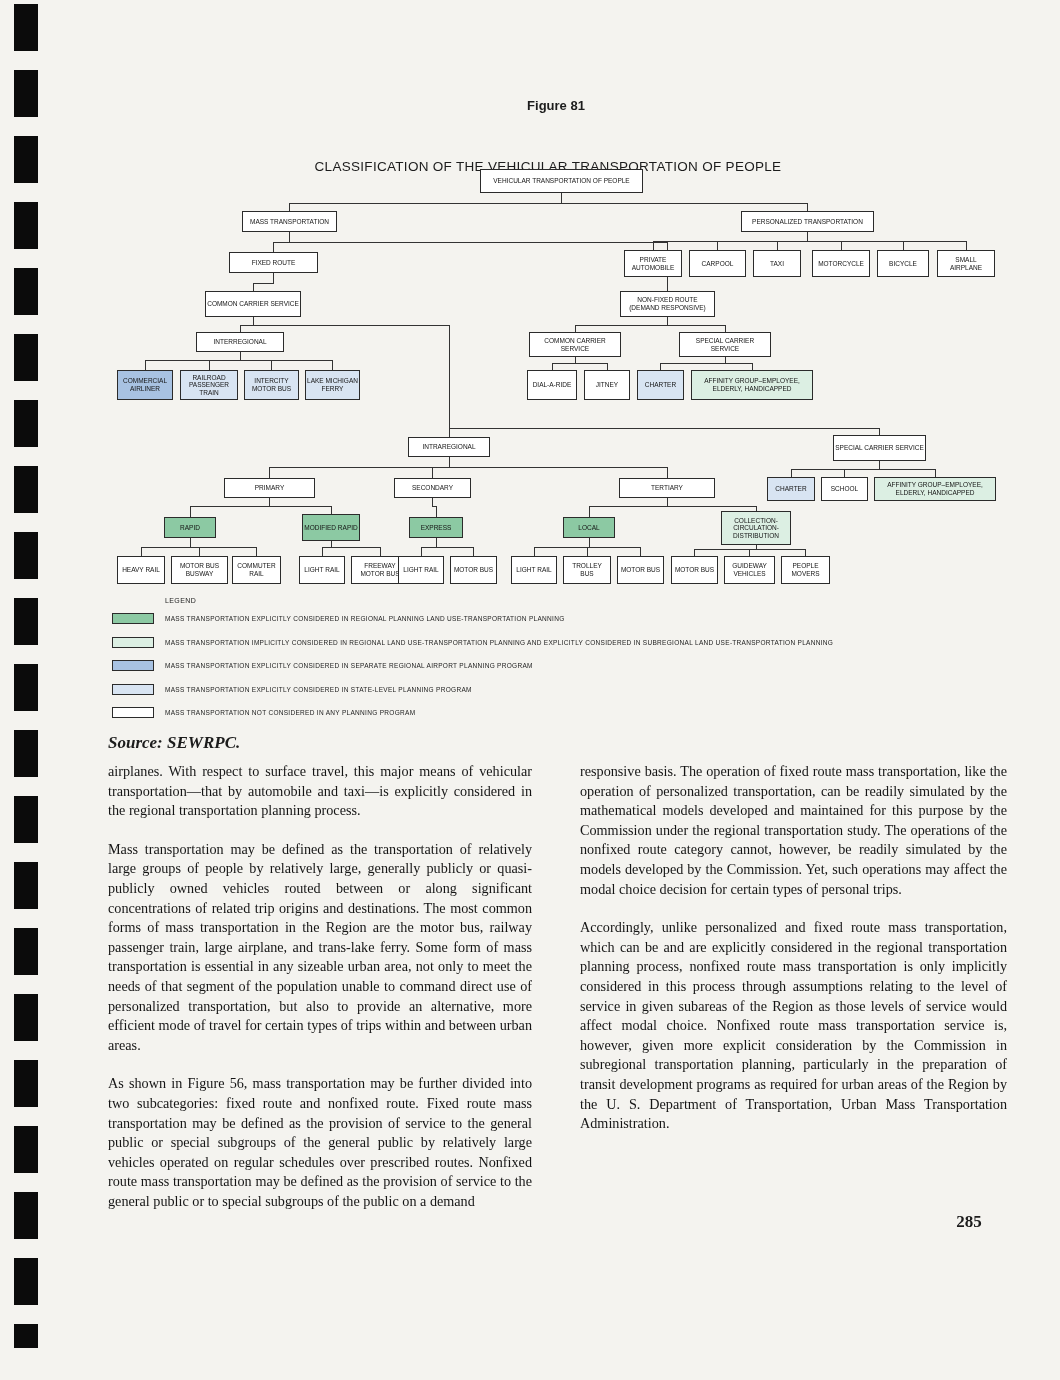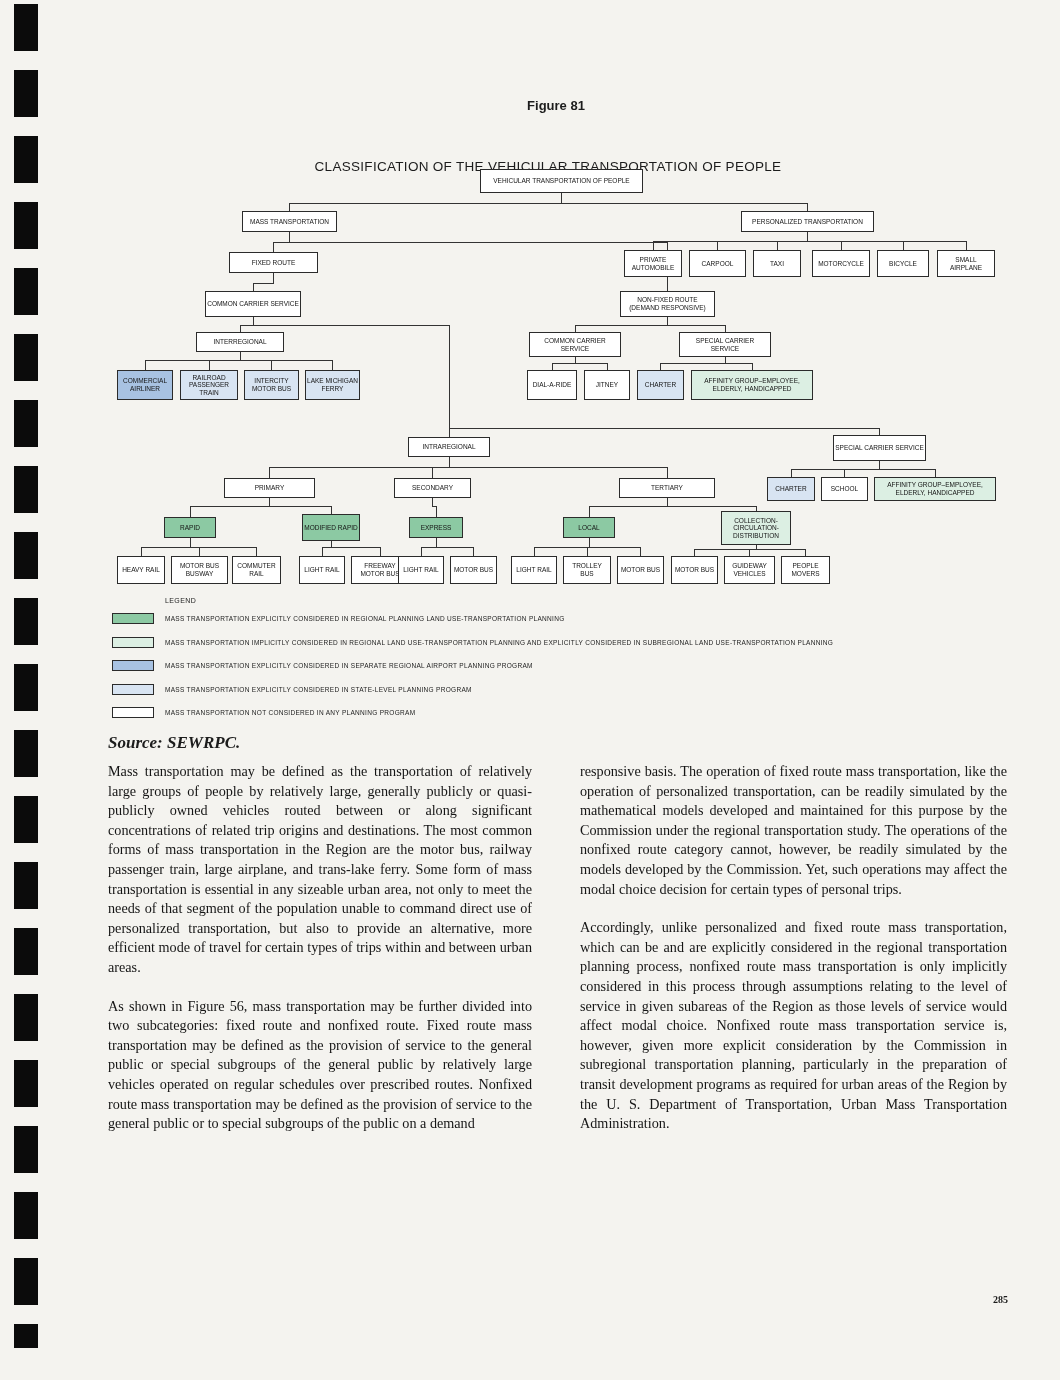--- a/index.html
+++ b/index.html
@@ -61,24 +61,24 @@
   .col-left  { left:108px; width:424px; }
   .col-right { left:580px; width:427px; }
   .col p {
     font-family:"Liberation Serif", serif;
     font-size:14.2px; line-height:19.6px;
     text-align:justify;
     margin-bottom:19px;
     color:#151515;
   }
   .page-number {
-    position:absolute; left:930px; top:1294px; width:78px;
-    text-align:right;
+    position:absolute; left:930px; top:1212px; width:78px;
+    text-align:center;
     font-family:"Liberation Serif", serif;
-    font-weight:bold; font-size:10px;
+    font-weight:bold; font-size:17px;
   }
 </style>
 </head>
 <body>
 
 <div class="binding-strip"></div>
 
 <div class="fig-label">Figure 81</div>
 <div class="fig-title">CLASSIFICATION OF THE VEHICULAR TRANSPORTATION OF PEOPLE</div>
 
@@ -176,20 +176,21 @@
   </div>
   <div class="legend-row">
     <span class="sw sw-white"></span>
     <span class="legend-text">MASS TRANSPORTATION NOT CONSIDERED IN ANY PLANNING PROGRAM</span>
   </div>
 </div>
 
 <div class="source">Source: SEWRPC.</div>
 
 <div class="col col-left">
+  <p>airplanes. With respect to surface travel, this major means of vehicular transportation—that by automobile and taxi—is explicitly considered in the regional transportation planning process.</p>
   <p>Mass transportation may be defined as the transportation of relatively large groups of people by relatively large, generally publicly or quasi-publicly owned vehicles routed between or along significant concentrations of related trip origins and destinations. The most common forms of mass transportation in the Region are the motor bus, railway passenger train, large airplane, and trans-lake ferry. Some form of mass transportation is essential in any sizeable urban area, not only to meet the needs of that segment of the population unable to command direct use of personalized transportation, but also to provide an alternative, more efficient mode of travel for certain types of trips within and between urban areas.</p>
   <p>As shown in Figure 56, mass transportation may be further divided into two subcategories: fixed route and nonfixed route. Fixed route mass transportation may be defined as the provision of service to the general public or special subgroups of the general public by relatively large vehicles operated on regular schedules over prescribed routes. Nonfixed route mass transportation may be defined as the provision of service to the general public or to special subgroups of the public on a demand</p>
 </div>
 <div class="col col-right">
   <p>responsive basis. The operation of fixed route mass transportation, like the operation of personalized transportation, can be readily simulated by the mathematical models developed and maintained for this purpose by the Commission under the regional transportation study. The operations of the nonfixed route category cannot, however, be readily simulated by the models developed by the Commission. Yet, such operations may affect the modal choice decision for certain types of personal trips.</p>
   <p>Accordingly, unlike personalized and fixed route mass transportation, which can be and are explicitly considered in the regional transportation planning process, nonfixed route mass transportation is only implicitly considered in this process through assumptions relating to the level of service in given subareas of the Region as those levels of service would affect modal choice. Nonfixed route mass transportation service is, however, given more explicit consideration by the Commission in subregional transportation planning, particularly in the preparation of transit development programs as required for urban areas of the Region by the U. S. Department of Transportation, Urban Mass Transportation Administration.</p>
 </div>
 
 <div class="page-number">285</div>
 

